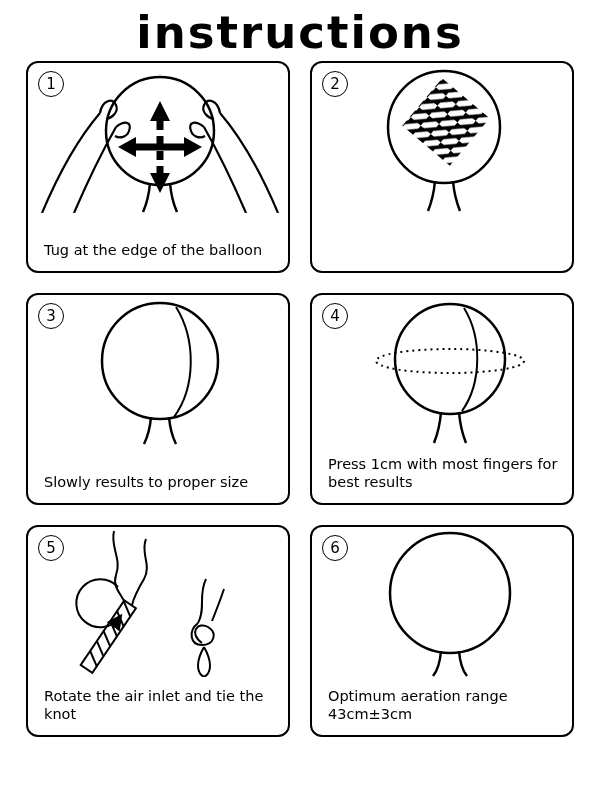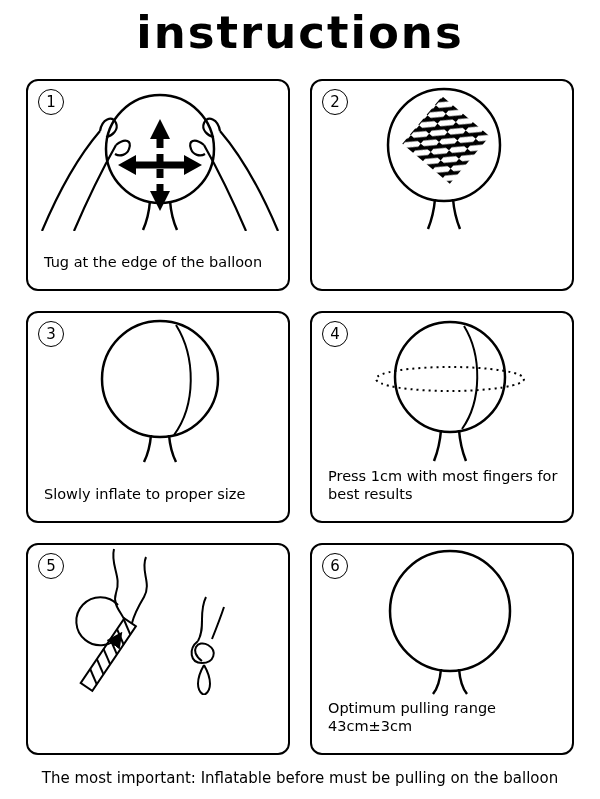--- a/index.html
+++ b/index.html
@@ -1,27 +1,27 @@
 <!DOCTYPE html>
 <html><head>
 <meta charset="utf-8">
 <style>
   html,body{margin:0;padding:0;background:#fff;color:#000;
     font-family:"DejaVu Sans","Liberation Sans",sans-serif;}
   .page{width:600px;height:799px;box-sizing:border-box;padding-top:4px;background:#fff;}
   h1.title{text-align:center;font-size:45px;font-weight:bold;letter-spacing:2px;
-    margin:2px 0 20px 0;}
+    margin:2px 0 2px 0;}
   .grid{display:grid;grid-template-columns:1fr 1fr;gap:20px;padding:0 26px;}
   .panel{position:relative;border:2px solid #000;border-radius:12px;height:208px;
     display:flex;flex-direction:column;background:#fff;overflow:hidden;}
   .num{position:absolute;top:8px;left:10px;width:24px;height:24px;border:1.6px solid #000;
     border-radius:50%;display:flex;align-items:center;justify-content:center;
     font-size:15px;line-height:1;background:#fff;z-index:2;}
   .panel svg{display:block;width:264px;height:150px;flex:none;}
-  .caption{margin:auto 0 0 0;padding:2px 10px 18px 16px;font-size:14.5px;line-height:1.25;}
+  .caption{margin:auto 0 0 0;padding:2px 10px 12px 16px;font-size:14.5px;line-height:1.25;}
   .footer{text-align:center;font-size:15px;margin:14px 10px 0 10px;}
   svg *{vector-effect:none;}
 </style>
 </head>
 <body>
 
 <div class="page">
   <h1 class="title">instructions</h1>
 
   <div class="grid">
@@ -71,21 +71,21 @@
     </section>
 
     <section class="panel">
       <span class="num">3</span>
       <svg viewBox="0 0 264 150" fill="none" stroke="#000">
         <circle cx="132" cy="66" r="58" stroke-width="2.5"></circle>
         <path d="M148,12 C168,44 168,92 146,122" stroke-width="2"></path>
         <path d="M123,122 C122,134 120,141 116,149" stroke-width="2.5"></path>
         <path d="M141,122 C142,134 144,141 148,149" stroke-width="2.5"></path>
       </svg>
-      <p class="caption">Slowly inflate to proper size</p>
+      <p class="caption">Slowly results to proper size</p>
     </section>
 
     <section class="panel">
       <span class="num">4</span>
       <svg viewBox="0 0 264 150" fill="none" stroke="#000">
         <circle cx="138" cy="64" r="55" stroke-width="2.5"></circle>
         <path d="M152,13 C170,42 170,88 150,116" stroke-width="2"></path>
         <ellipse cx="138" cy="66" rx="74" ry="12" stroke-width="2" stroke-dasharray="2 4"></ellipse>
         <path d="M129,117 C128,130 126,138 122,148" stroke-width="2.5"></path>
         <path d="M147,117 C148,130 150,138 154,148" stroke-width="2.5"></path>
@@ -115,28 +115,28 @@
           <line x1="68" y1="-7" x2="59" y2="7" stroke-width="2"></line>
         </g>
 
         <path d="M90,60 A24,24 0 1 0 92,90" stroke-width="2" marker-end="url(#ah)"></path>
 
         <path d="M178,52 C170,68 178,82 170,96" stroke-width="2"></path>
         <path d="M196,62 C192,74 188,84 184,94" stroke-width="2"></path>
         <path d="M170,96 c-10,8 -8,22 4,22 c12,0 16,-12 6,-18 c-10,-6 -20,6 -6,16" stroke-width="2"></path>
         <path d="M176,120 c-8,14 -8,26 0,30 c8,-4 8,-16 0,-30" stroke-width="2"></path>
       </svg>
+      <p class="caption">Rotate the air inlet and tie the knot</p>
     </section>
 
     <section class="panel">
       <span class="num">6</span>
       <svg viewBox="0 0 264 150" fill="none" stroke="#000">
         <circle cx="138" cy="66" r="60" stroke-width="2.5"></circle>
         <path d="M129,124 C128,136 126,143 121,149" stroke-width="2.5"></path>
         <path d="M147,124 C148,136 150,143 155,149" stroke-width="2.5"></path>
       </svg>
-      <p class="caption">Optimum pulling range 43cm±3cm</p>
+      <p class="caption">Optimum aeration range 43cm±3cm</p>
     </section>
 
   </div>
 
-  <p class="footer">The most important: Inflatable before must be pulling on the balloon</p>
 </div>
 
 </body></html>

